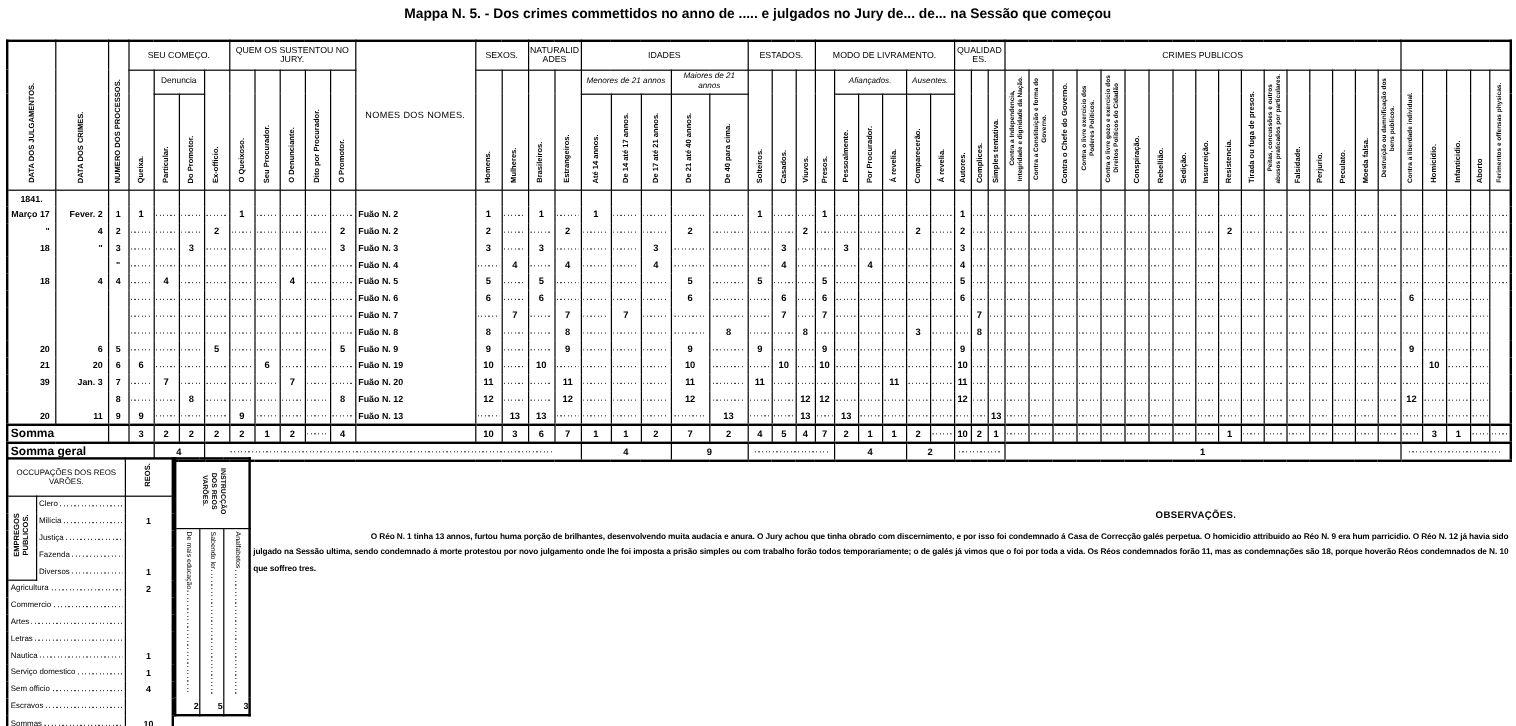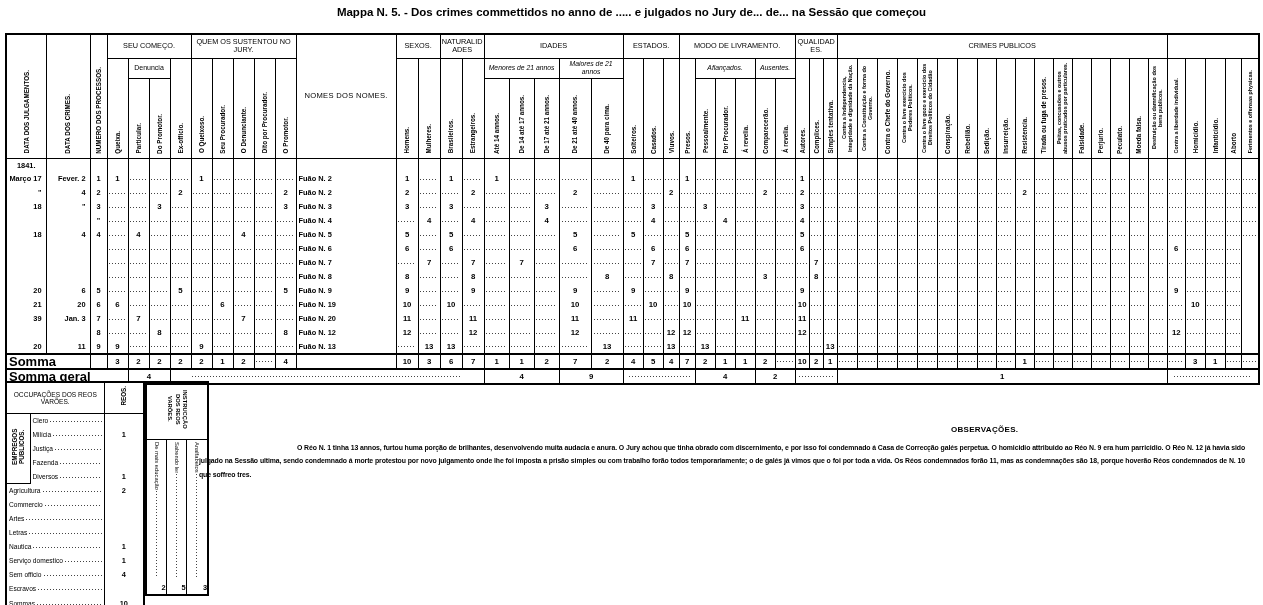--- a/index.html
+++ b/index.html
@@ -28,21 +28,21 @@
   .ct { text-align:center; }
   .num { text-align:center; font-weight:700; font-size:7.8px; }
   .dots { background:repeating-linear-gradient(90deg,#444 0,#444 1px,transparent 1px,transparent 3px)
           50% 58% / 86% 1px no-repeat; }
   .name { font-size:7.4px; font-weight:700; padding-left:2px !important; }
   .nw { display:flex; align-items:center; height:100%; }
   .nw > span:first-child { white-space:nowrap; }
   .ld { flex:1; margin:0 2px; height:100%; min-width:3px;
         background:repeating-linear-gradient(90deg,#444 0,#444 1px,transparent 1px,transparent 3px)
         0 58% / 100% 1px no-repeat; }
-  .slab { font-size:13px; font-weight:700; padding-left:2px !important; }
+  .slab { font-size:10px; font-weight:700; padding-left:2px !important; }
   tr.somma { height:14px; }  tr.somma td { border-top:2px solid #000 !important; }
   tr.sgeral { height:15px; } tr.sgeral td { border-top:2px solid #000 !important; border-bottom:2px solid #000 !important; }
   .bottom { position:absolute; left:5px; top:381px; width:1253px; height:220px; }
   table.occ { border-collapse:collapse; table-layout:fixed; width:138px; border:2px solid #000;
               position:absolute; left:0; top:0; }
   table.occ th, table.occ td { border:1px solid #000; padding:0; }
   .oh { font-size:6.6px; font-weight:400; text-align:center; height:30px; padding:1px; }
   .ohv { vertical-align:middle; text-align:center; }
   .gv { vertical-align:middle; text-align:center; }
   .olab { font-size:6.6px; height:13px; padding-left:2px !important; }
@@ -52,21 +52,21 @@
               position:absolute; left:140px; top:0; }
   table.ins th, table.ins td { border:1px solid #000; padding:0; }
   .ins-head th { height:56px; vertical-align:top; text-align:center; padding-top:2px; }
   .vd { writing-mode:vertical-rl; display:inline-block; font-size:5.8px; line-height:1.25; }
   .ins-head .vd { max-height:52px; }
   .ins-body td { height:140px; vertical-align:top; }
   .vwrap { height:136px; display:flex; flex-direction:column; align-items:center; padding-top:2px; }
   .vld { flex:1; width:1px; margin-top:1px;
          background:repeating-linear-gradient(180deg,#444 0,#444 1px,transparent 1px,transparent 3px); }
   .ins-vals td { height:14px; font-size:7.4px; font-weight:700; text-align:right; padding-right:3px; }
-  .obs { position:absolute; left:194px; top:0; width:1048px; height:218px; }
+  .obs { position:absolute; left:206px; top:0; width:1048px; height:218px; }
   .obs-title { position:absolute; left:752px; top:44px; font-size:8px; font-weight:700; letter-spacing:.3px; }
   .obs-text { position:absolute; left:0; top:60px; width:1046px; margin:0; text-indent:98px;
               text-align:justify; font-size:6.9px; font-weight:700; line-height:1.95; letter-spacing:-.1px; }
 </style>
 </head>
 <body>
 
 <div class="title">Mappa N. 5. - Dos crimes commettidos no anno de ..... e julgados no Jury de... de... na Sessão que começou</div>
 
 <div class="sheet">

